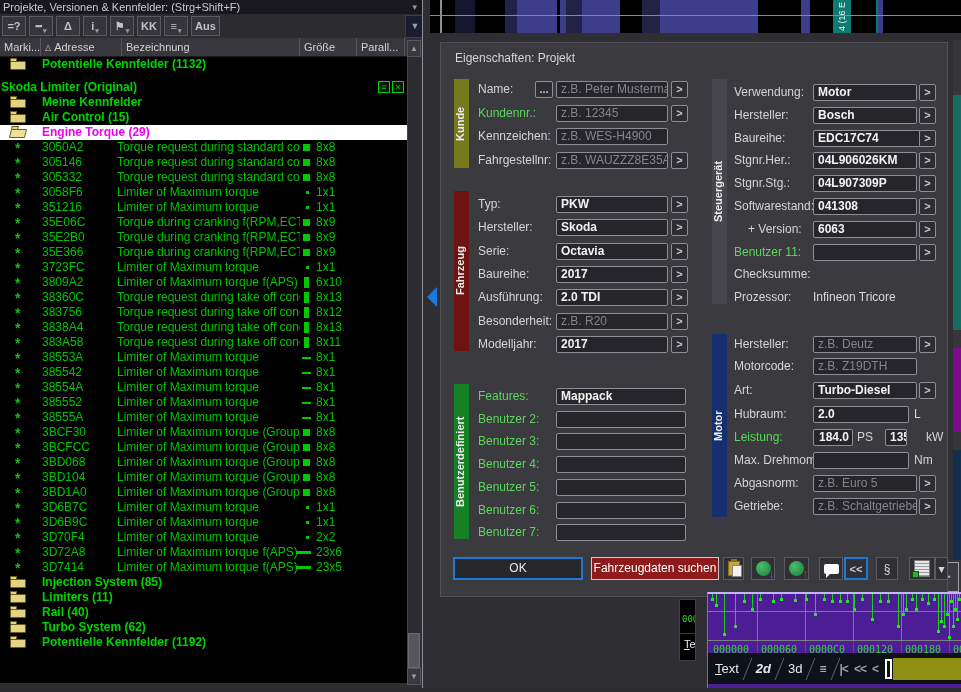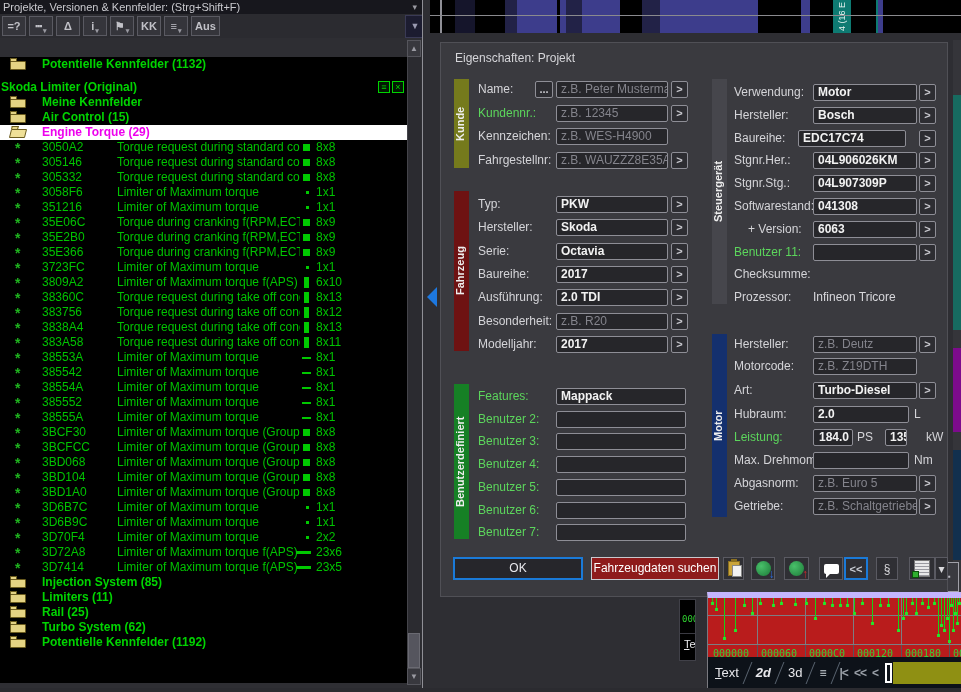--- a/index.html
+++ b/index.html
@@ -111,22 +111,22 @@
   .side-btn{left:940px;top:562px;width:19px;height:30px;background:#3a3a40;border:1px solid #a0a0a8;
             box-sizing:border-box;color:#b8b8c0;font-size:8px;text-align:center;line-height:28px;}
 
   
   .back-win{left:679px;top:599px;width:17px;height:62px;background:#000;border:1px solid #404048;
             box-sizing:border-box;overflow:hidden;}
   .back-addr{position:absolute;left:2px;top:14px;color:#2fcf2f;font-size:9px;font-family:"DejaVu Sans Mono",monospace;}
   .back-tab{position:absolute;left:4px;top:38px;color:#e8e8ec;font-size:11px;}
   .back-hline{position:absolute;left:0;top:33px;width:29px;height:1px;background:#3a3a42;}
 
-  .plot-win{left:707px;top:592px;width:254px;height:96px;background:#b91c1c;
-            border-top:6px solid #c4b5fd;border-left:1px solid #7a7a80;box-sizing:border-box;overflow:hidden;}
+  .plot-win{left:707px;top:592px;width:254px;height:96px;background:#4c1d95;
+            border-top:2px solid #c4b5fd;border-left:1px solid #7a7a80;box-sizing:border-box;overflow:hidden;}
   .plot-area{position:absolute;left:0;top:0;width:254px;height:46px;}
   .grid-v{position:absolute;top:0;width:1px;height:46px;background:#7d7d82;}
   .grid-h{position:absolute;left:0;height:1px;width:254px;background:#7d7d82;}
   .stem{position:absolute;top:0;width:1px;background:#17d017;}
   .stem i{position:absolute;left:-1px;bottom:-1px;width:3px;height:3px;background:#2ae02a;}
   .plot-axis{position:absolute;left:0;top:46px;width:254px;height:19px;border-top:1px solid #7d7d82;box-sizing:border-box;}
   .ax-lab{position:absolute;top:3px;color:#38d038;font-size:10px;font-family:"DejaVu Sans Mono",monospace;}
   .ax-sep{position:absolute;top:0;width:1px;height:19px;background:#55555c;}
   .plot-tabs{position:absolute;left:0;top:59px;width:254px;height:31px;background:#0d1219;
              display:flex;align-items:center;color:#e8e8ec;font-size:13px;}
@@ -174,20 +174,38 @@
       </div>
       <div class="tbtn">
         <span>≡</span>
         <span class="dd">▾</span>
       </div>
       <div class="tbtn">
         <span>Aus</span>
       </div>
     </div>
   <div class="abs tb-dd">▼</div>
+  <div class="abs lp-header" id="cols">
+      <div class="col" style="width: 41px;">
+        <span>Marki...</span>
+      </div>
+      <div class="col" style="width: 81px;">
+        <span class="sorttri">△</span>
+        <span>Adresse</span>
+      </div>
+      <div class="col" style="width: 178px;">
+        <span>Bezeichnung</span>
+      </div>
+      <div class="col" style="width: 57px;">
+        <span>Größe</span>
+      </div>
+      <div class="col" style="width: 48px;">
+        <span>Parall...</span>
+      </div>
+    </div>
   <div class="abs tree" id="tree">
       <div class="trow">
         <div class="f-ic"></div>
         <div class="f-lab">Potentielle Kennfelder (1132)</div>
       </div>
       <div class="trow" style="height: 8px;"></div>
       <div class="trow">
         <div class="root-lab">Skoda Limiter  (Original)</div>
         <div class="mini-box" style="left: 378px;">≡</div>
         <div class="mini-box" style="left: 392px;">×</div>
@@ -410,21 +428,21 @@
       <div class="trow">
         <div class="f-ic"></div>
         <div class="f-lab">Injection System (85)</div>
       </div>
       <div class="trow">
         <div class="f-ic"></div>
         <div class="f-lab">Limiters (11)</div>
       </div>
       <div class="trow">
         <div class="f-ic"></div>
-        <div class="f-lab">Rail (25)</div>
+        <div class="f-lab">Rail (40)</div>
       </div>
       <div class="trow">
         <div class="f-ic"></div>
         <div class="f-lab">Turbo System (62)</div>
       </div>
       <div class="trow">
         <div class="f-ic"></div>
         <div class="f-lab">Potentielle Kennfelder (1192)</div>
       </div>
     </div>
@@ -596,21 +614,21 @@
           <div class="finput" style="left: 101px; width: 104px;">Motor</div>
           <div class="fbtn" style="left: 207px; width: 17px;">&gt;</div>
         </div>
         <div class="frow" style="left: 0px; top: 23px; width: 240px;">
           <div class="flab" style="left: 22px;">Hersteller:</div>
           <div class="finput" style="left: 101px; width: 104px;">Bosch</div>
           <div class="fbtn" style="left: 207px; width: 17px;">&gt;</div>
         </div>
         <div class="frow" style="left: 0px; top: 46px; width: 240px;">
           <div class="flab" style="left: 22px;">Baureihe:</div>
-          <div class="finput" style="left: 86px; width: 108px;">EDC17C74</div>
+          <div class="finput" style="left: 101px; width: 108px;">EDC17C74</div>
           <div class="fbtn" style="left: 207px; width: 17px;">&gt;</div>
         </div>
         <div class="frow" style="left: 0px; top: 68px; width: 240px;">
           <div class="flab" style="left: 22px;">Stgnr.Her.:</div>
           <div class="finput" style="left: 101px; width: 104px;">04L906026KM</div>
           <div class="fbtn" style="left: 207px; width: 17px;">&gt;</div>
         </div>
         <div class="frow" style="left: 0px; top: 91px; width: 240px;">
           <div class="flab" style="left: 22px;">Stgnr.Stg.:</div>
           <div class="finput" style="left: 101px; width: 104px;">04L907309P</div>

